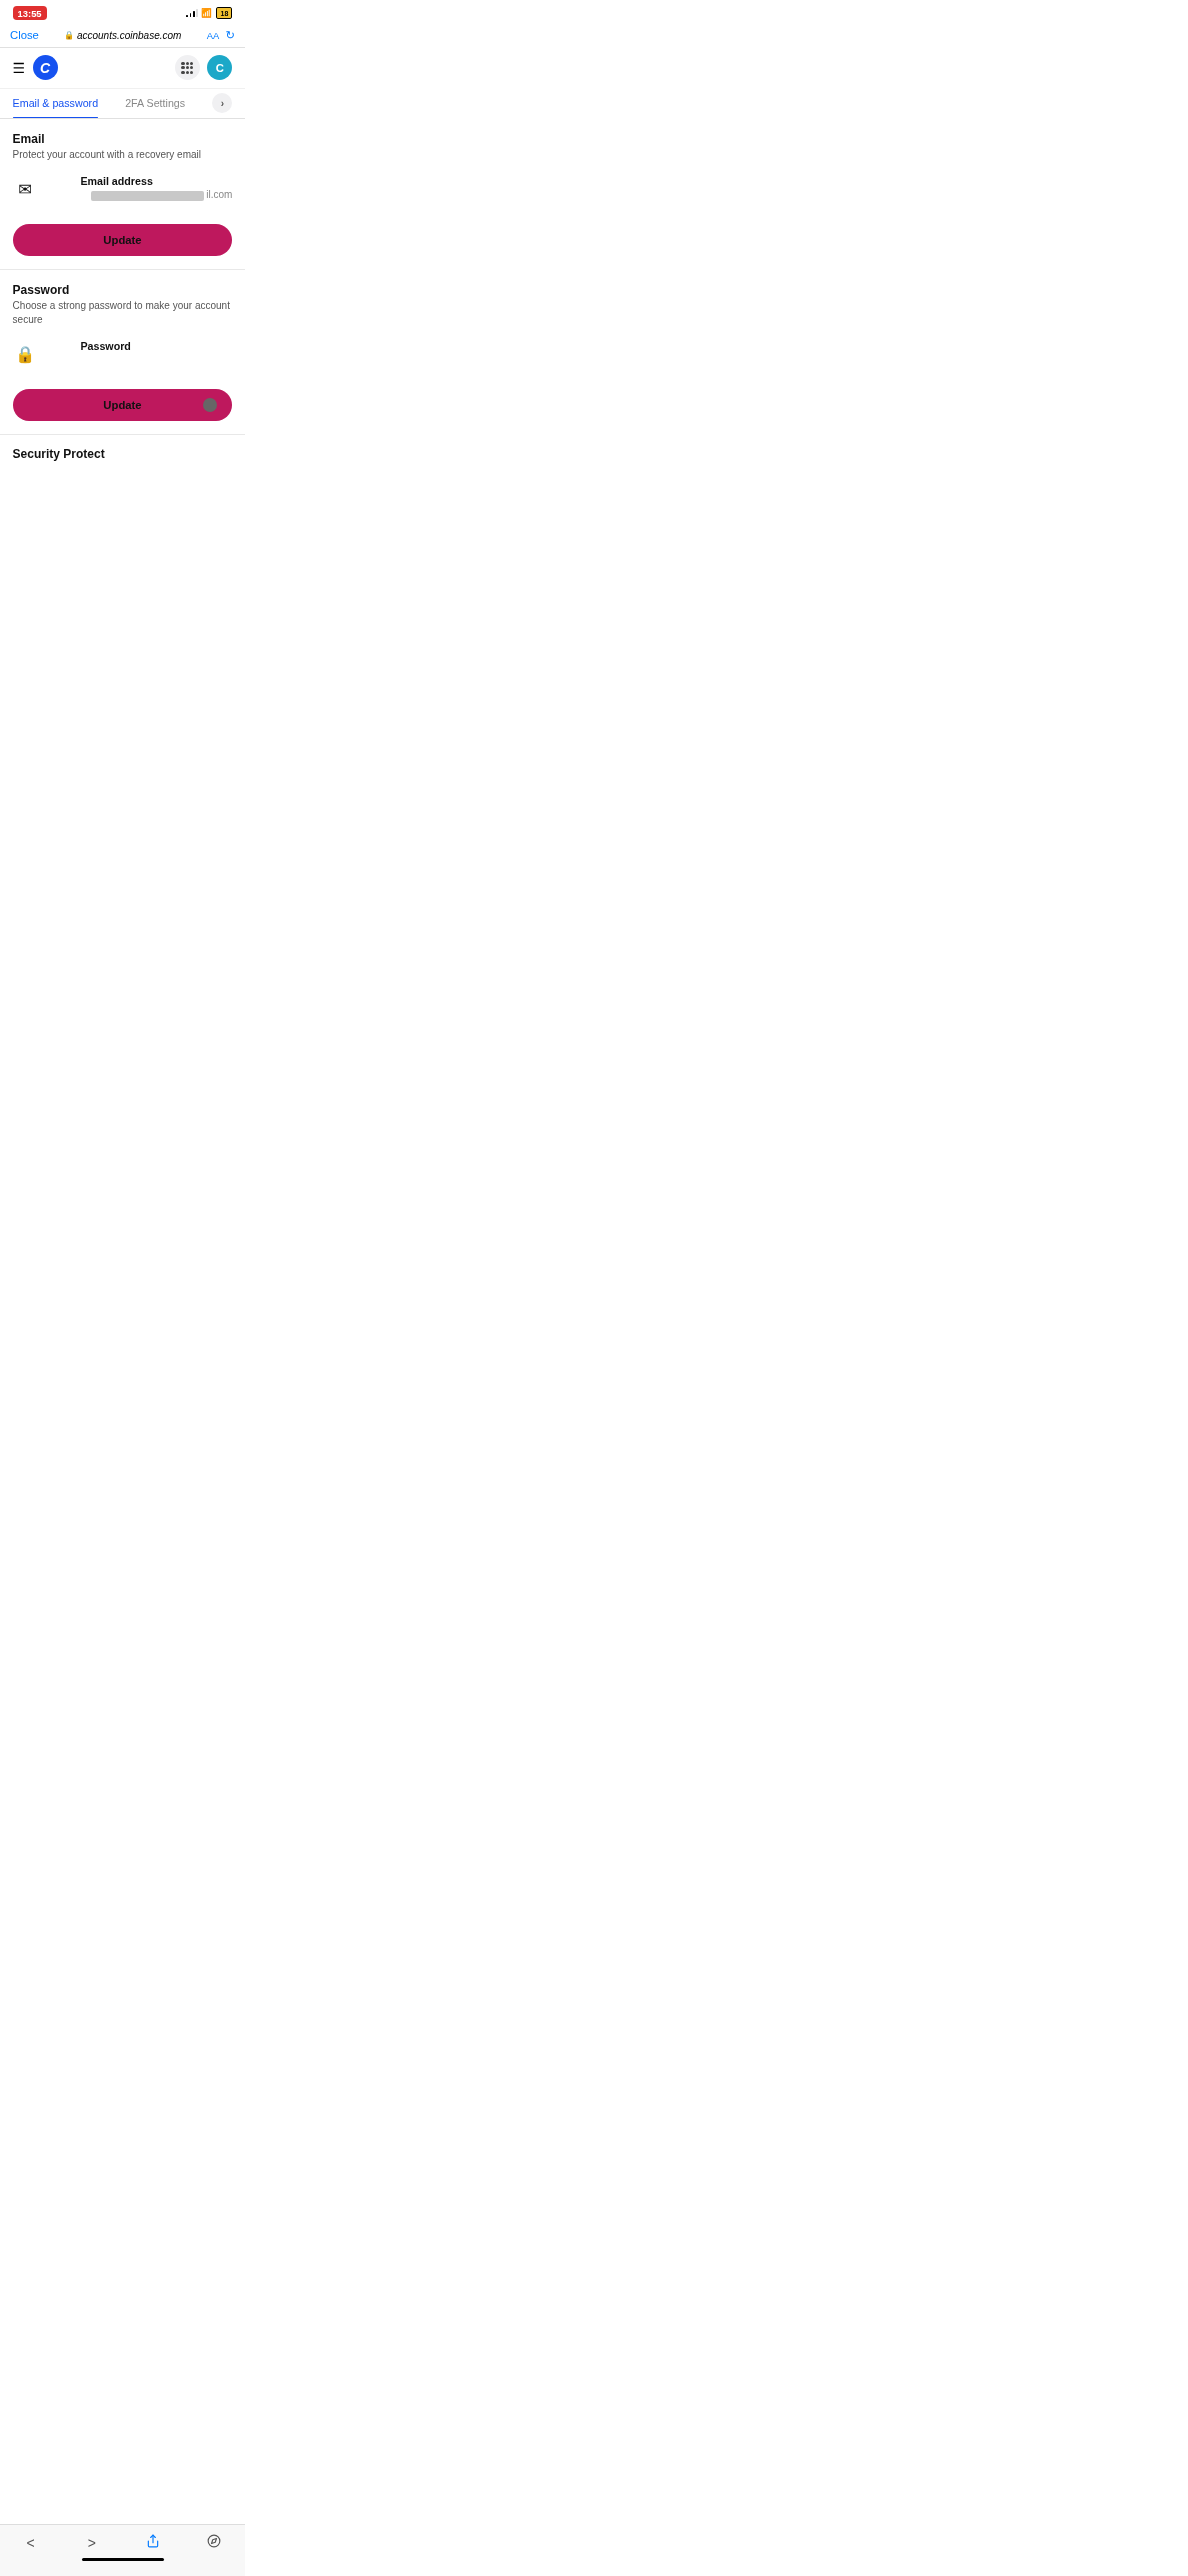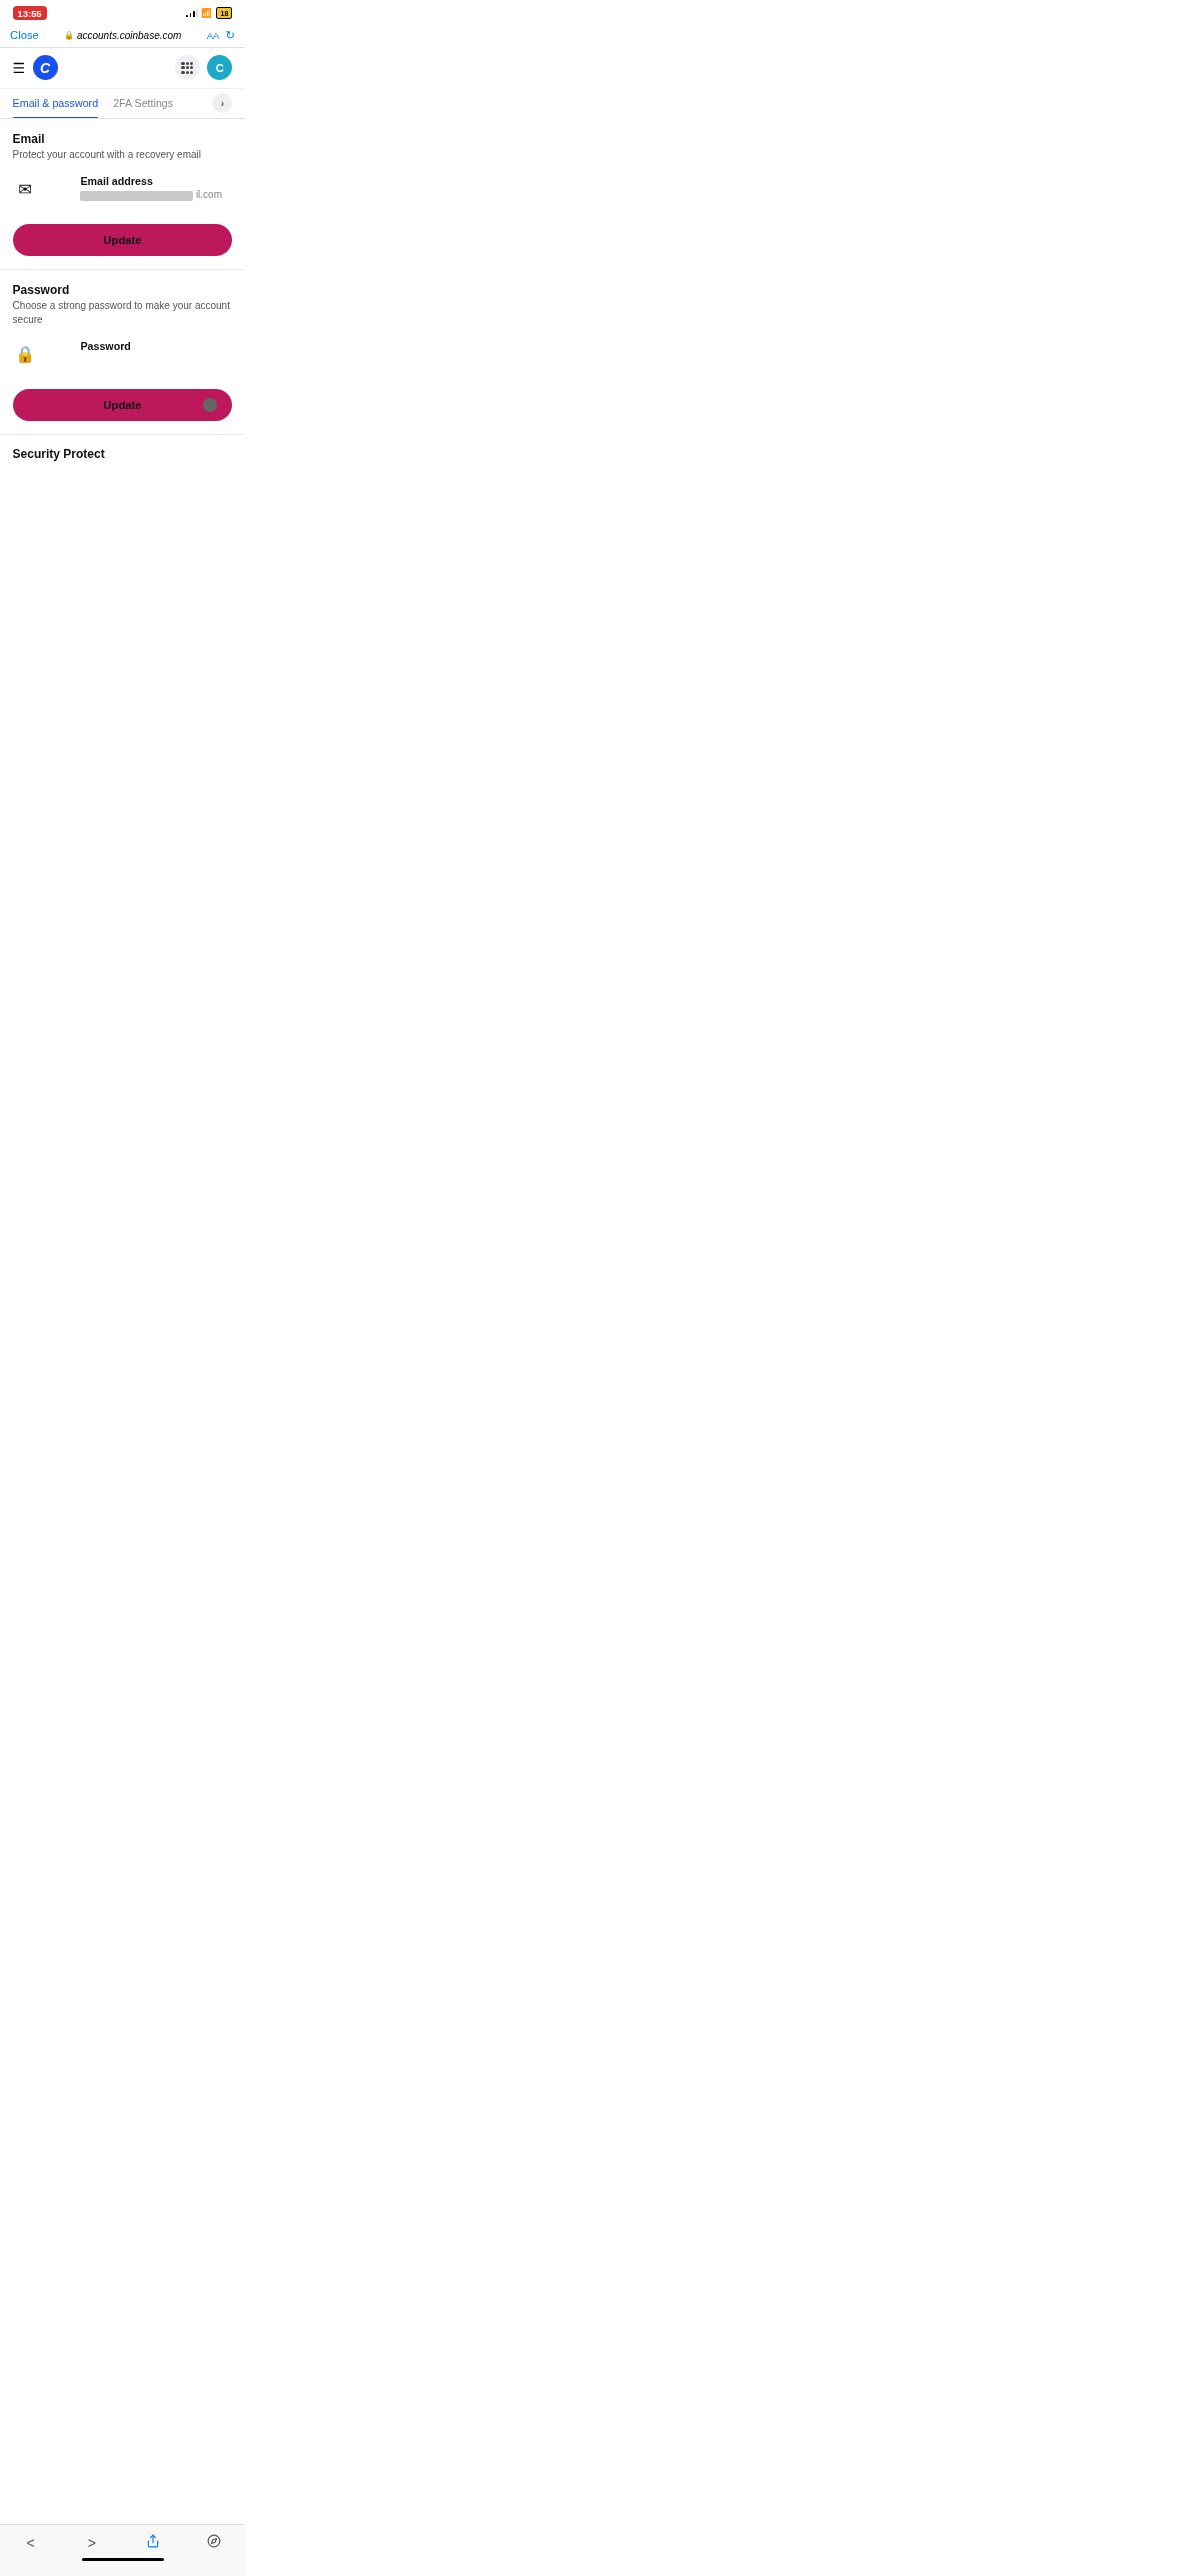--- a/index.html
+++ b/index.html
@@ -197,21 +197,21 @@
       font-weight: 700;
     }
 
     
     .tabs {
       display: flex;
       align-items: center;
       padding: 0 12.6px;
       border-bottom: 0.6px solid #e0e0e0;
       background: #fff;
-      gap: 0;
+      gap: 12px;
     }
 
     .tab {
       padding: 8.8px 0;
       font-size: 10.7px;
       font-weight: 500;
       color: #888;
       cursor: pointer;
       position: relative;
       margin-right: 15px;
@@ -295,20 +295,21 @@
     .field-label {
       font-size: 10.7px;
       font-weight: 600;
       color: #111;
       margin-bottom: 2.5px;
     }
 
     .field-value {
       font-size: 10px;
       color: #888;
+      text-align: right;
     }
 
     .field-redacted {
       display: inline-block;
       background: #c8c8c8;
       width: 113px;
       height: 10px;
       border-radius: 1.9px;
       vertical-align: middle;
       margin-right: 2.5px;

